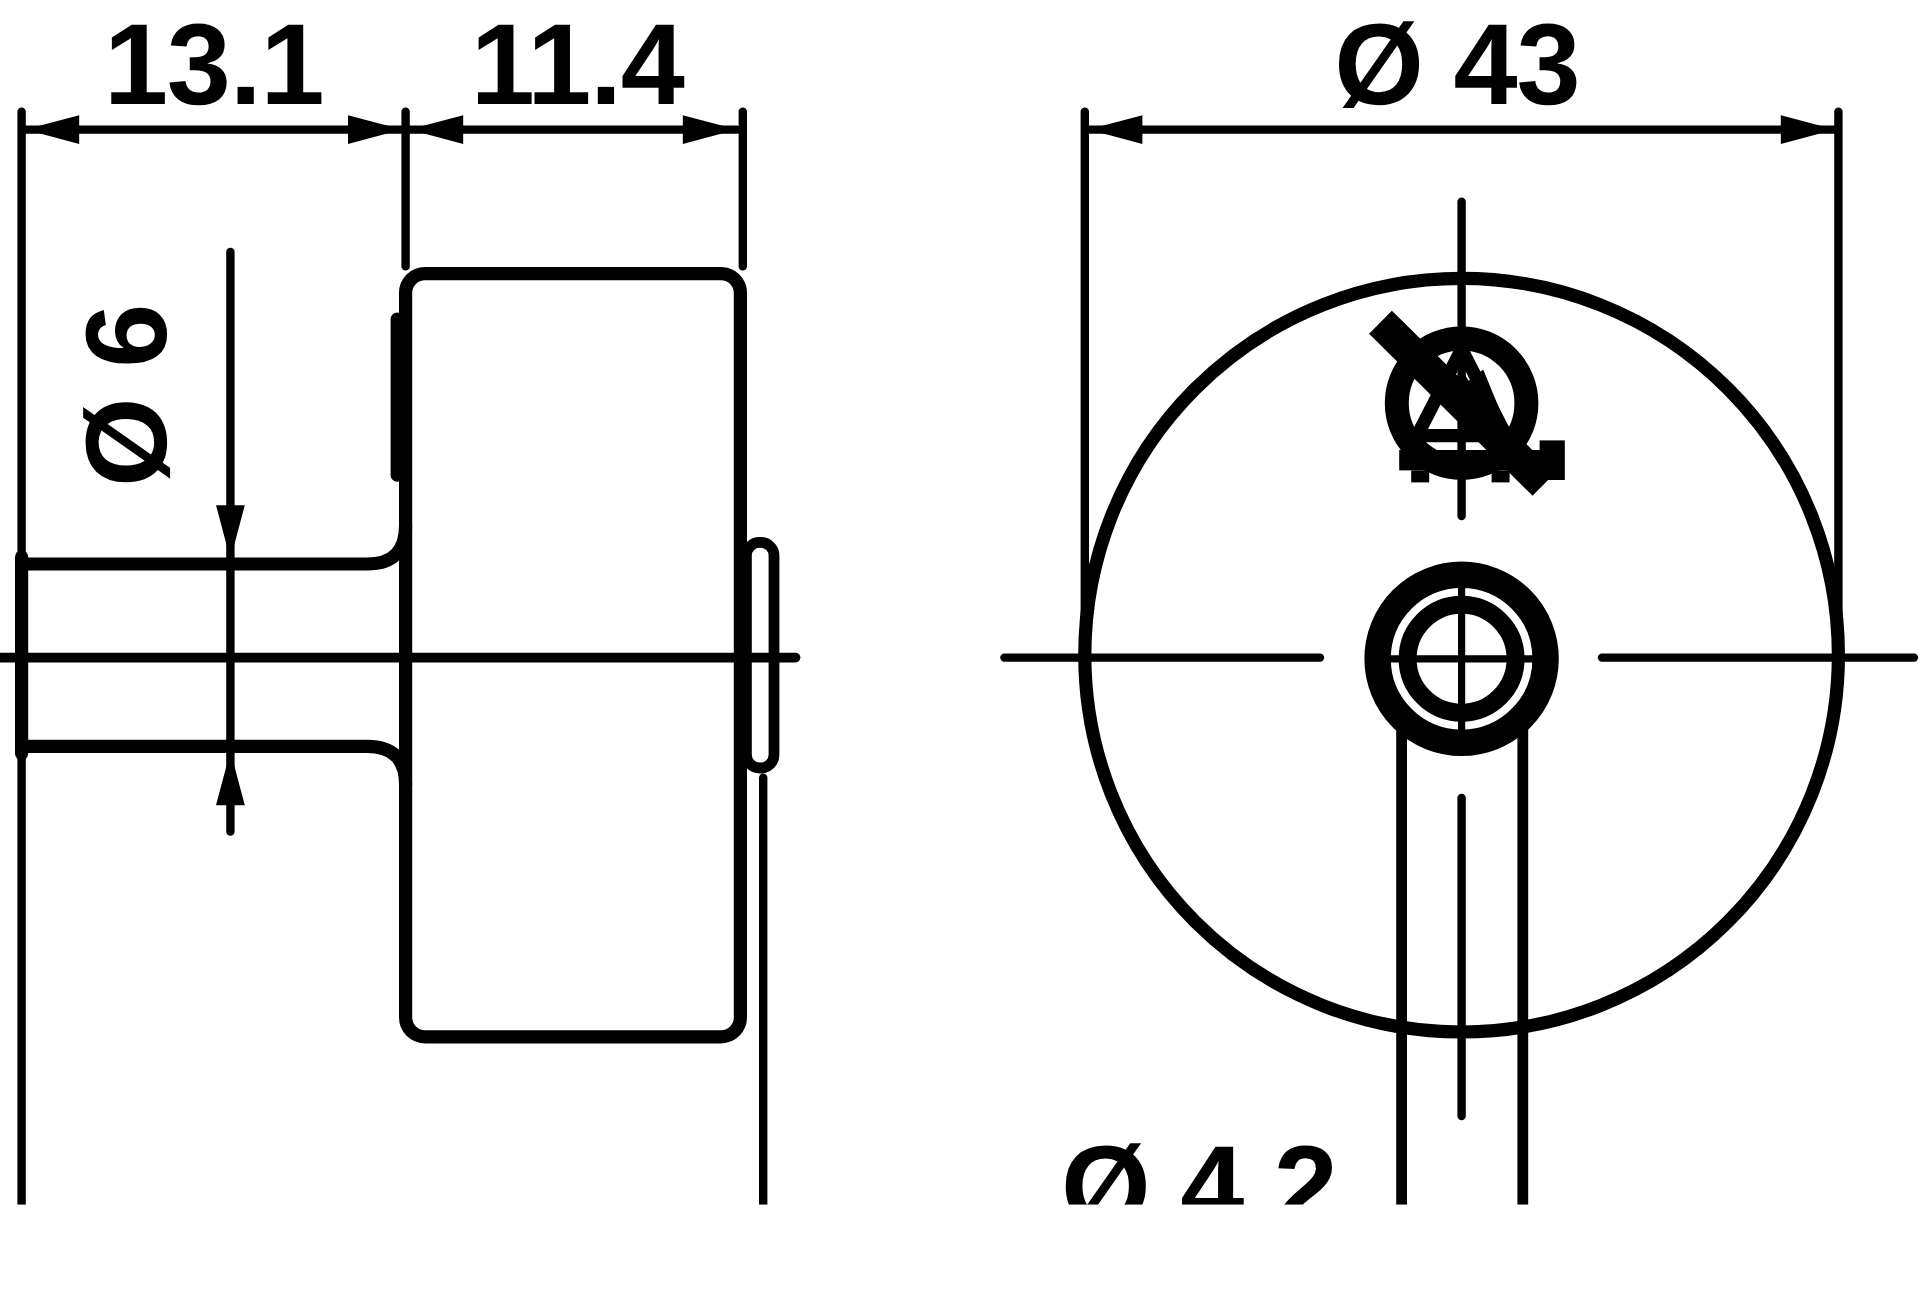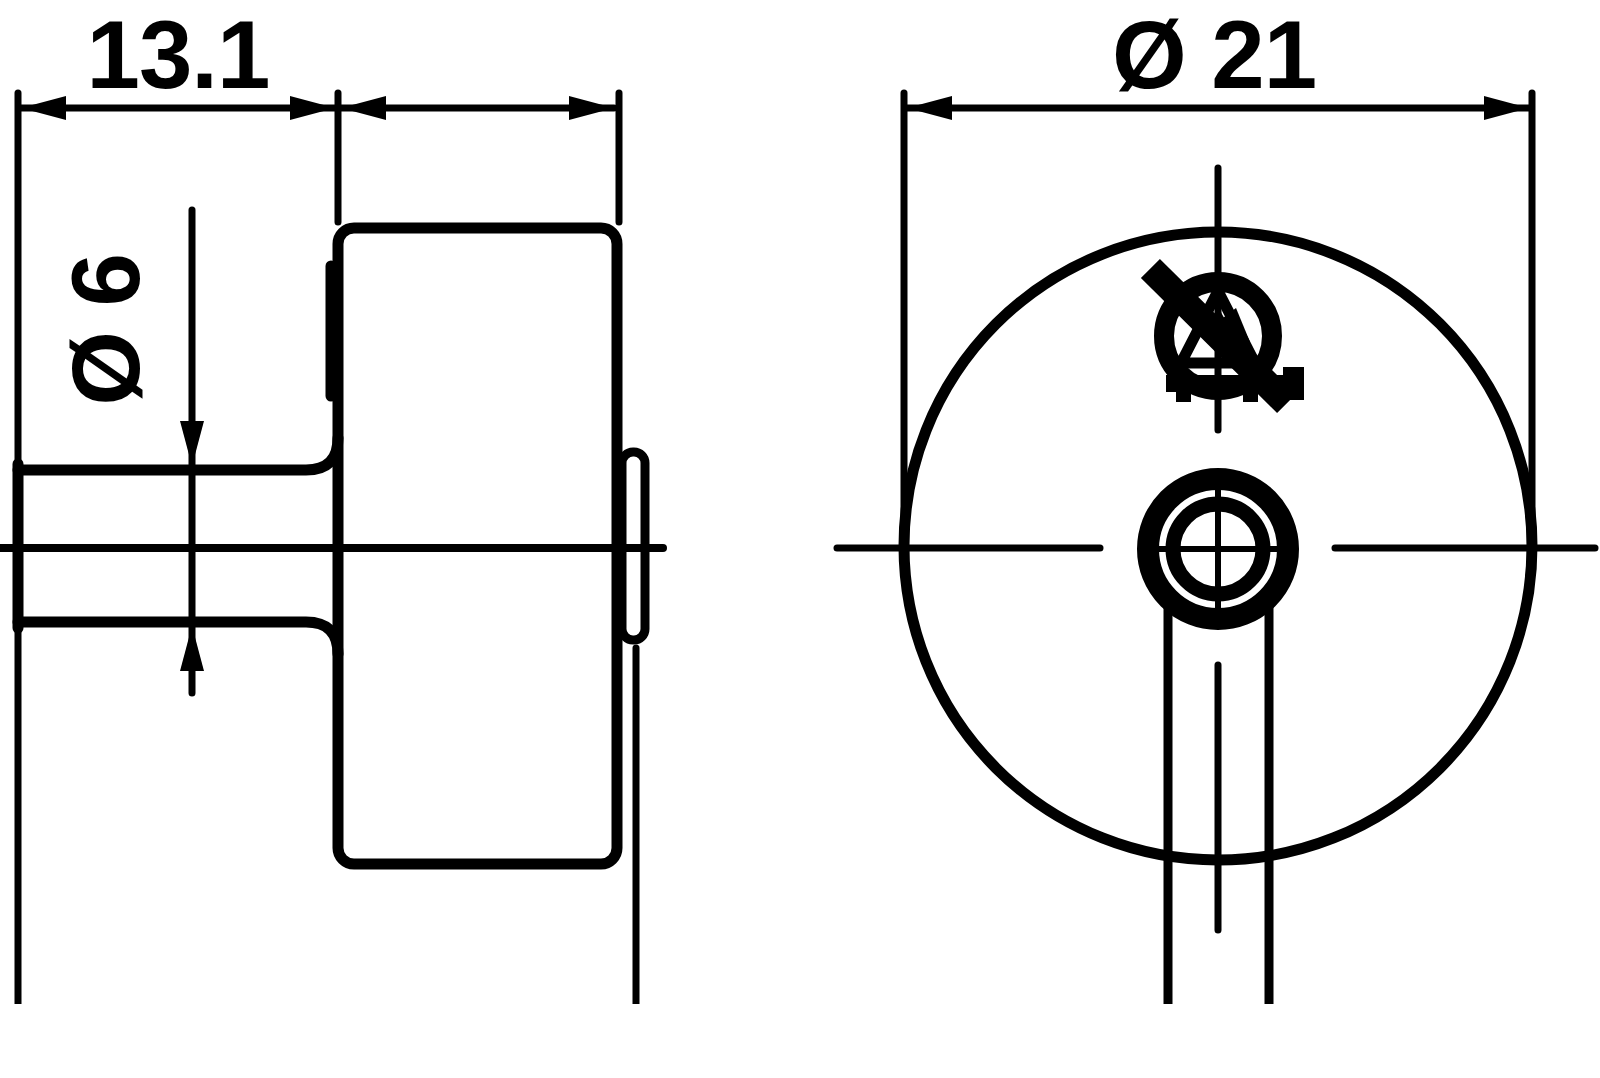--- a/index.html
+++ b/index.html
@@ -108,19 +108,21 @@
         <path d="M907,108 L952,96 L952,120 Z"></path>
         <path d="M1529,108 L1484,96 L1484,120 Z"></path>
         <path d="M1172,1057 L1217,1045 L1217,1069 Z"></path>
         <path d="M1264,1057 L1219,1045 L1219,1069 Z"></path>
       </g>
     </g>
   </svg>
 
   <div class="dim" style="left:178px;top:55px">13.1</div>
 
+  <div class="dim" style="left:481px;top:55px">11.4</div>
 
   <div class="dim rot" style="left:106px;top:330px">Ø 6</div>
 
 
-  <div class="dim" style="left:1214px;top:55px">Ø 21</div>
+  <div class="dim" style="left:1214px;top:55px">Ø 43</div>
 
+  <div class="dim" style="left:999px;top:990px">Ø 4.2</div>
 </div>
 
 </body></html>

